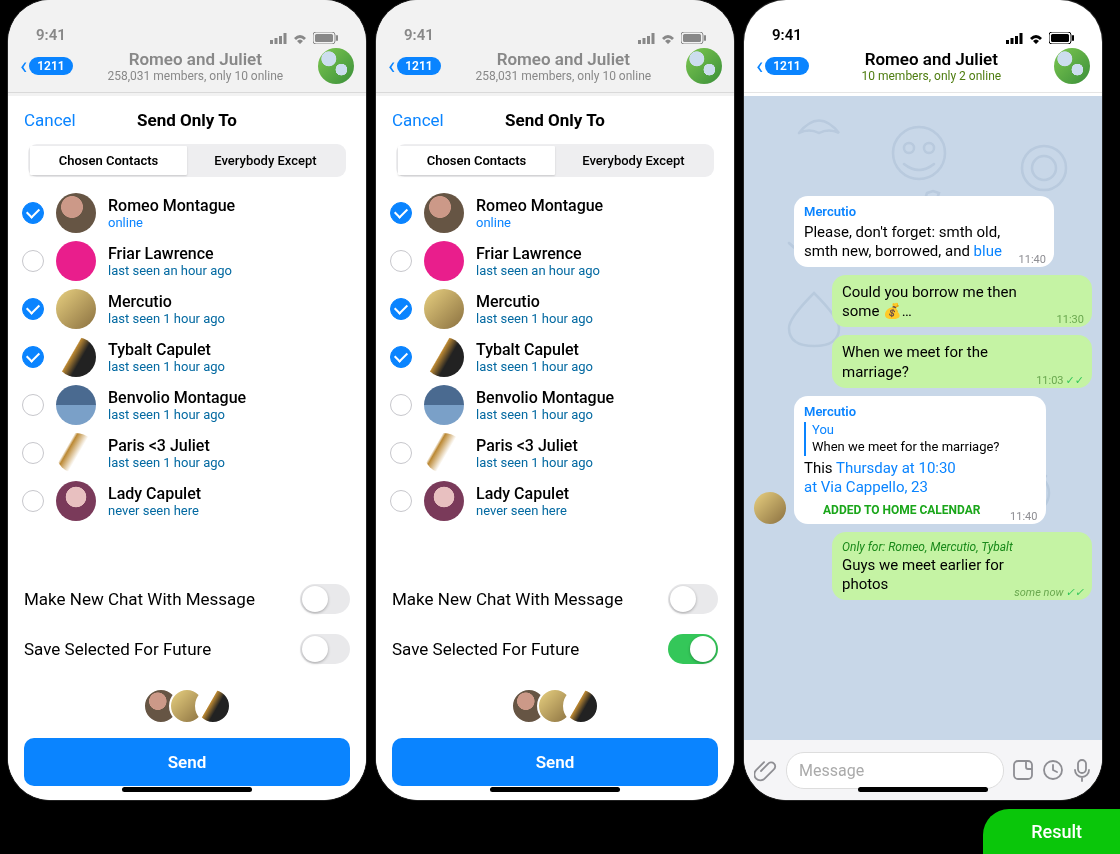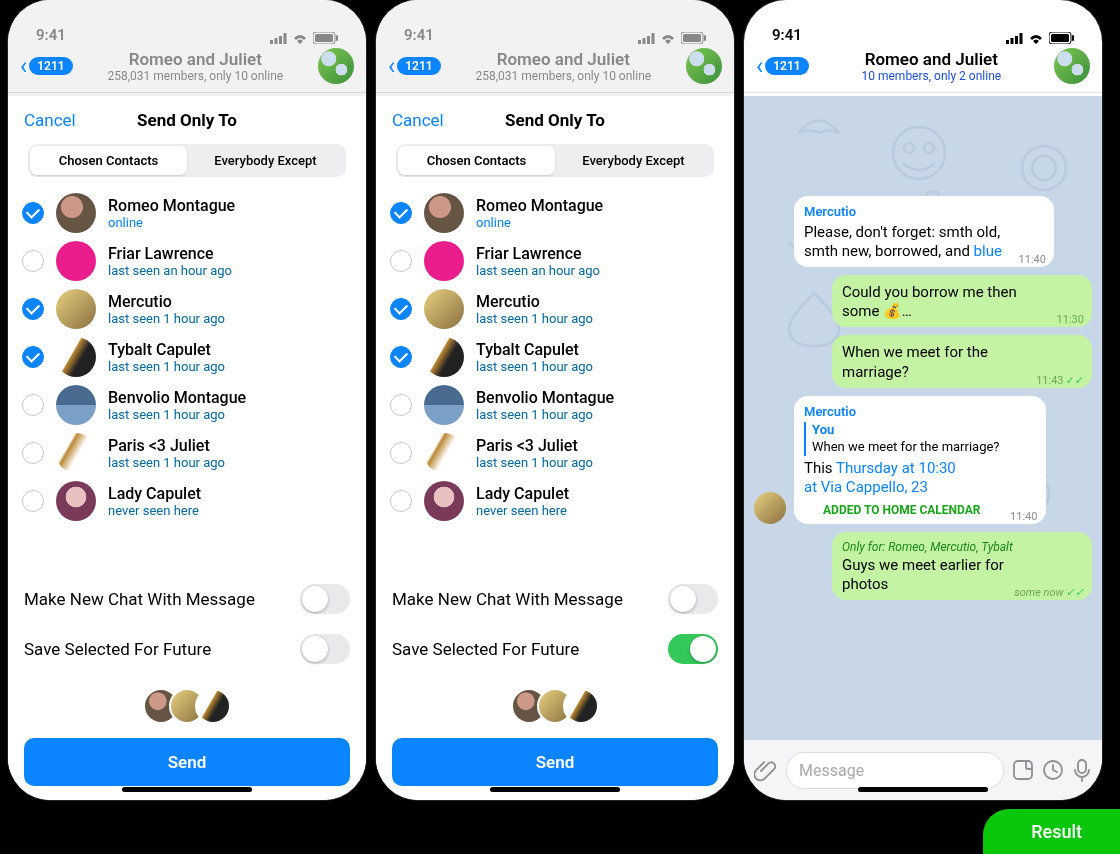--- a/index.html
+++ b/index.html
@@ -17,37 +17,37 @@
   .signal-icon, .wifi-icon, .battery-icon { display: inline-flex; align-items: center; }
   .chat-header {
     display: flex; align-items: center; padding: 4px 12px 8px 12px; gap: 8px;
     border-bottom: 1px solid rgba(0,0,0,0.1);
   }
   .back-group { display: flex; align-items: center; gap: 2px; }
   .chevron-left { color: #0a84ff; font-size: 24px; font-weight: 400; }
   .back-badge { background: #0a84ff; color: #fff; font-size: 12px; padding: 2px 8px; border-radius: 9px; font-weight: 600; }
   .header-center { flex: 1; text-align: center; }
   .chat-title { font-size: 17px; font-weight: 600; }
-  .chat-subtitle { font-size: 12px; color: #1d4ed8; }
+  .chat-subtitle { font-size: 12px; color: #4d7c0f; }
   .chat-avatar { width: 36px; height: 36px; border-radius: 50%; background: linear-gradient(135deg,#7ec850,#3a8f3a); position: relative; overflow: hidden; }
   .chat-avatar::before { content:""; position:absolute; inset:0; background: radial-gradient(circle at 30% 30%, #cde 20%, transparent 22%), radial-gradient(circle at 65% 60%, #cde 18%, transparent 19%); }
   .dimmed { background: #f2f2f2; }
   .dimmed .chat-title, .dimmed .chat-subtitle, .dimmed .status-bar { color: #888; }
   .sheet {
     background: #fff; border-radius: 14px 14px 0 0; position: absolute; left:0; right:0;
     top: 96px; bottom: 0; display: flex; flex-direction: column;
   }
   .sheet-header { display: flex; align-items: center; padding: 14px 16px 10px 16px; position: relative; }
   .cancel-link { color: #0a84ff; font-size: 17px; position: absolute; left: 16px; }
   .sheet-title { flex:1; text-align:center; font-size: 17px; font-weight: 700; }
   .segmented {
     margin: 4px 20px 12px 20px; background: #eeeef0; border-radius: 9px; padding: 2px;
     display: flex; font-size: 13px;
   }
-  .seg-item { flex:1; padding: 7px 6px; text-align:center; border-radius: 7px; color: #000; font-weight: 500; }
+  .seg-item { flex:1; padding: 7px 6px; text-align:center; border-radius: 1px; color: #000; font-weight: 500; }
   .seg-item.active { background: #fff; box-shadow: 0 1px 2px rgba(0,0,0,0.15); font-weight: 600; }
   .contact-list { flex:1; overflow:hidden; }
   .contact-row {
     display:flex; align-items:center; gap: 12px; padding: 6px 14px; height: 48px;
   }
   .check { width: 22px; height: 22px; border-radius: 50%; border: 1.5px solid #c7c7cc; display:flex; align-items:center; justify-content:center; flex-shrink:0; }
   .check.on { background: #0a84ff; border-color: #0a84ff; }
   .check.on::after { content: ""; width: 6px; height: 10px; border: 2px solid #fff; border-top: none; border-left: none; transform: rotate(45deg) translate(-1px,-1px); }
   .avatar { width: 40px; height: 40px; border-radius: 50%; flex-shrink:0; }
   .contact-text { display:flex; flex-direction:column; }
@@ -73,21 +73,21 @@
   .messages { position:absolute; inset:0; padding: 100px 10px 12px 10px; display:flex; flex-direction:column; gap:8px; }
   .bubble { max-width: 260px; border-radius: 14px; padding: 8px 10px 6px 10px; font-size: 15px; position:relative; line-height:1.28; }
   .bubble.in { background:#fff; align-self:flex-start; margin-left: 40px; }
   .bubble.out { background:#c5f3a4; align-self:flex-end; }
   .msg-sender { color:#0a84ff; font-size:13px; font-weight:600; margin-bottom:2px; }
   .msg-time { font-size:11px; color:#8e8e93; position:absolute; bottom:0; right:8px; }
   .msg-time.out { color:#6aa84f; }
   .ticks { color:#34c759; margin-left:2px; font-size:11px; }
   .link { color:#0a84ff; }
   .reply-quote { border-left:2px solid #0a84ff; padding-left:6px; margin-bottom:3px; font-size:13px; }
-  .reply-quote .who { color:#0a84ff; font-weight:700; }
+  .reply-quote .who { color:#0a84ff; font-weight:400; }
   .calendar-badge { text-align:center; color:#1aa61a; font-size:12px; font-weight:700; padding-top:6px; }
   .only-for { color:#1a8a1a; font-size:12px; font-style:italic; }
   .bubble-avatar { position:absolute; left:-40px; bottom:0; width:32px; height:32px; border-radius:50%; }
   .input-bar { position:absolute; bottom:0; left:0; right:0; height:60px; background:#f5f5f7; display:flex; align-items:center; padding: 0 10px; gap:8px; }
   .input-field { flex:1; background:#fff; border:1px solid #ddd; border-radius:18px; padding:8px 12px; font-size:16px; color:#aaa; }
   .input-icon { color:#8e8e93; display:inline-flex; }
 
   
   .av-romeo { background: radial-gradient(circle at 40% 35%, #c98 30%, #654 32%), #aa9988; }
   .av-friar { background: #e91e8c; }
@@ -429,21 +429,21 @@
           <div class="msg-sender">Mercutio</div>
           <span><span>Please, don't forget: smth old, smth new, borrowed, and </span><span class="link">blue</span></span>
           <span class="msg-time">11:40</span>
         </div>
         <div class="bubble out pad-right">
           <span>Could you borrow me then some 💰…</span>
           <span class="msg-time out">11:30</span>
         </div>
         <div class="bubble out" style="padding-right:60px">
           <span>When we meet for the marriage?</span>
-          <span class="msg-time out"><span>11:43</span><span class="ticks">✓✓</span></span>
+          <span class="msg-time out"><span>11:03</span><span class="ticks">✓✓</span></span>
         </div>
         <div class="bubble in pad-right" style="position:relative">
           <div class="bubble-avatar av-mercutio"></div>
           <div class="msg-sender">Mercutio</div>
           <div class="reply-quote">
             <div class="who">You</div>
             <div>When we meet for the marriage?</div>
           </div>
           <div><span>This  </span><span class="link">Thursday at 10:30</span></div>
           <div class="link">at Via Cappello, 23</div>

